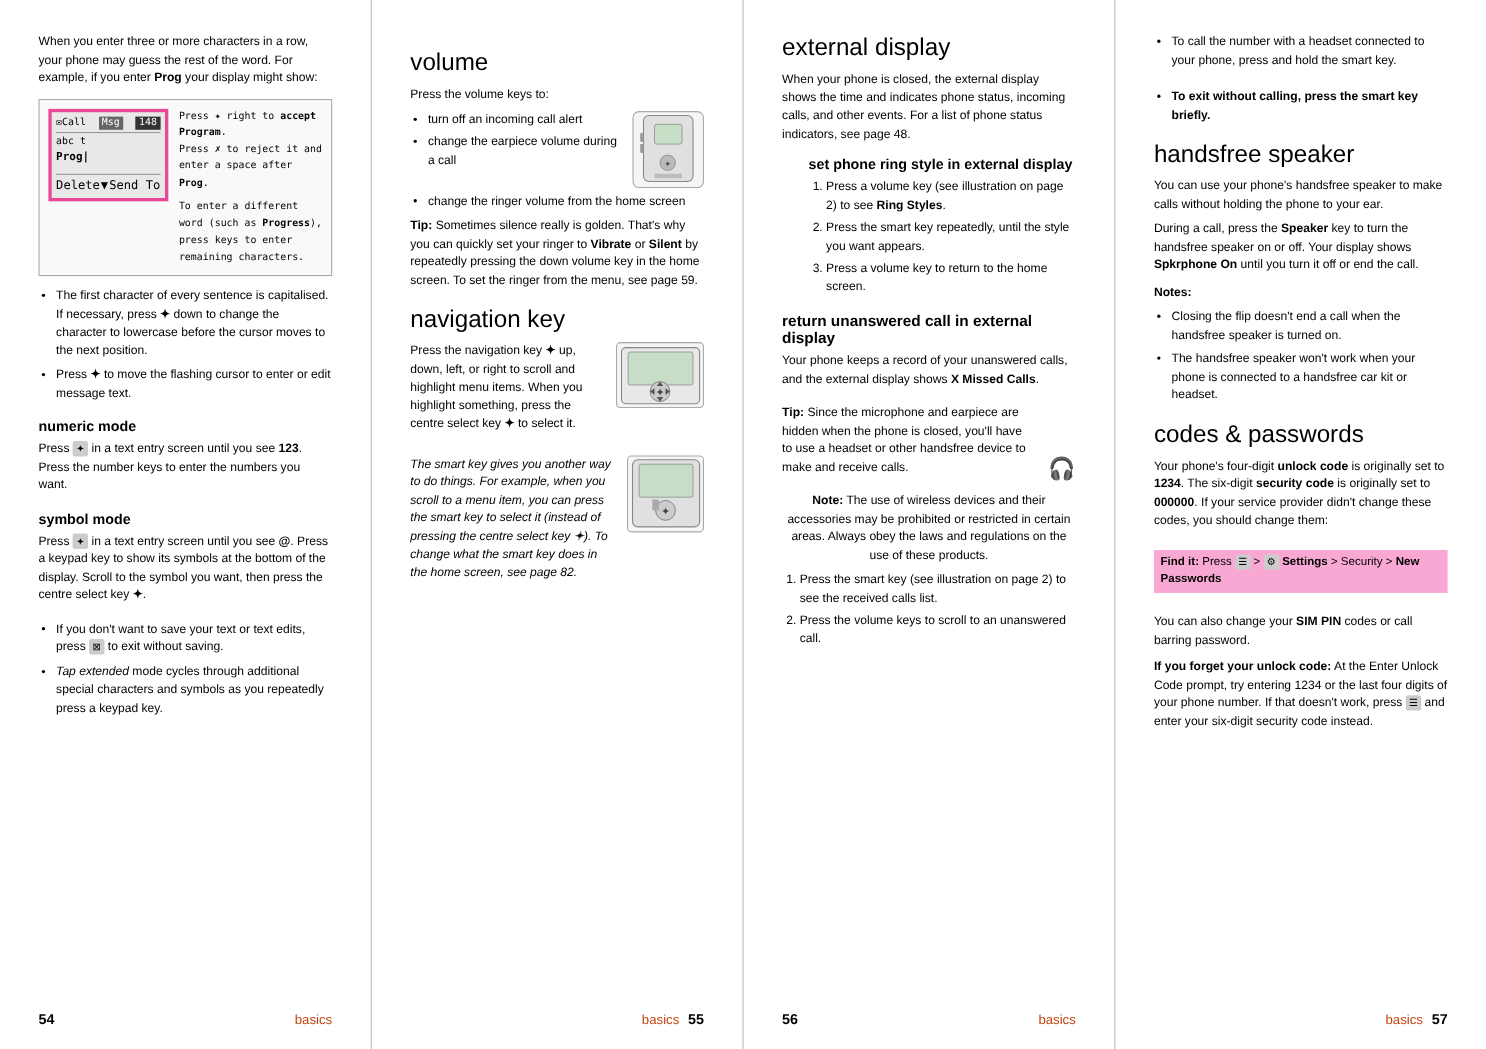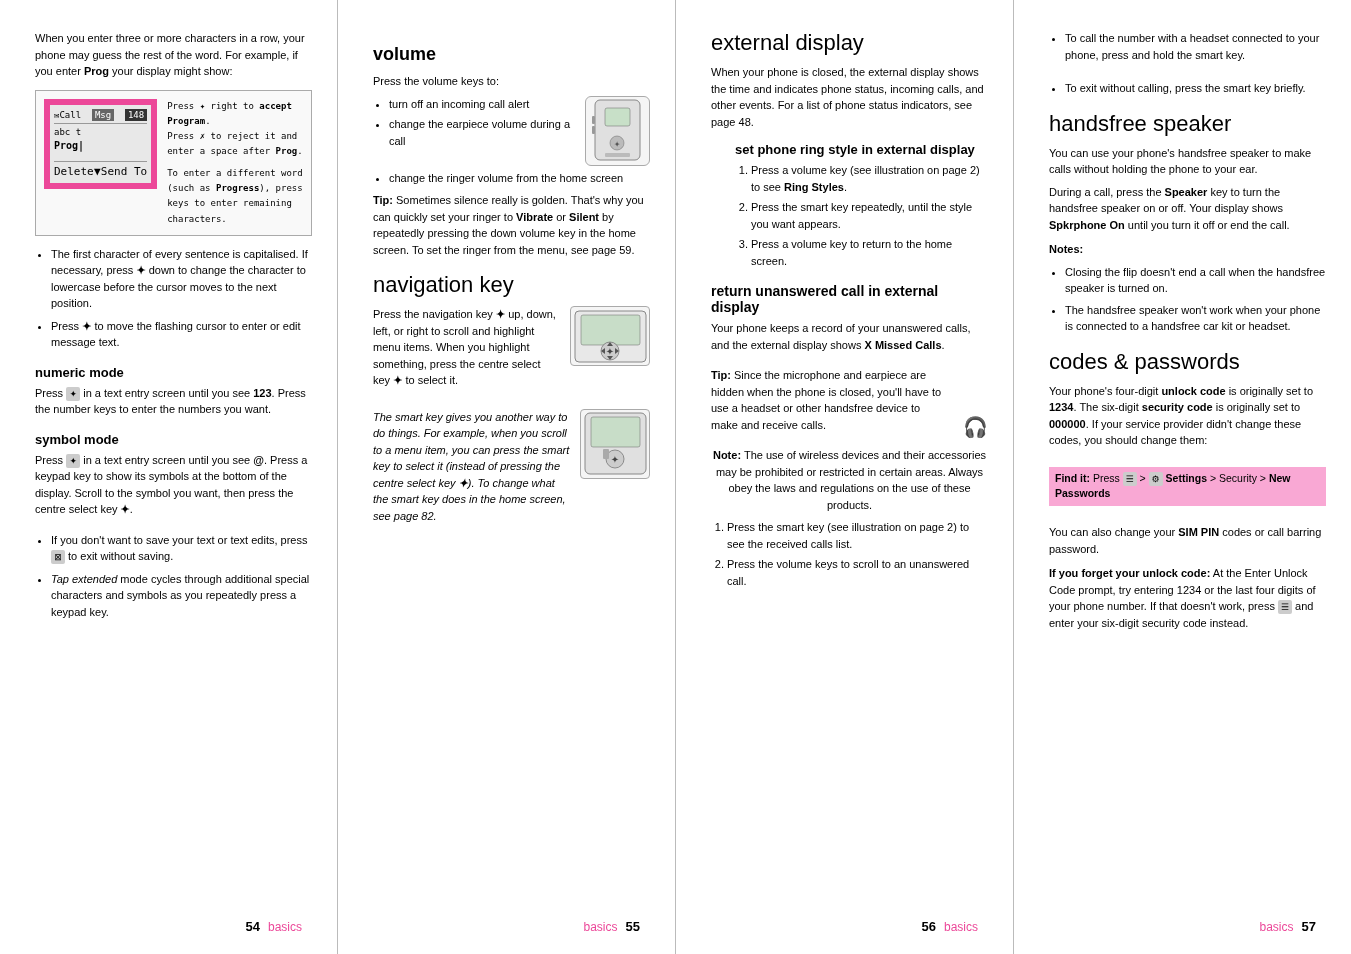--- a/index.html
+++ b/index.html
@@ -11,37 +11,37 @@
       width: 1351px;
       min-height: 954px;
     }
     .page-spread {
       display: flex;
       width: 1351px;
       min-height: 954px;
     }
     .page {
       flex: 1;
-      padding: 30px 25px 30px 35px;
+      padding: 30px 35px 30px 35px;
       border-right: 1px solid #ddd;
       position: relative;
     }
     .page:last-child { border-right: none; }
     .page-footer {
       position: absolute;
       bottom: 20px;
       left: 0; right: 0;
       display: flex;
       align-items: center;
       padding: 0 35px;
     }
-    .page-footer.left { justify-content: flex-end; }
+    .page-footer.left { justify-content: space-between; }
     .page-footer.right { justify-content: flex-end; }
     .footer-num { font-size: 13px; font-weight: bold; }
-    .footer-label { font-size: 12px; color: #ec4899; }
+    .footer-label { font-size: 12px; color: #c2410c; }
     h2 {
       font-size: 20px;
       font-weight: bold;
       margin-bottom: 8px;
       margin-top: 14px;
     }
     h3 {
       font-size: 13px;
       font-weight: bold;
       margin-bottom: 5px;
@@ -121,21 +121,21 @@
 
 <div class="page-spread">
 
   <div class="page page-left">
     <div class="section">
       <p>When you enter three or more characters in a row, your phone may guess the rest of the word. For example, if you enter <b>Prog</b> your display might show:</p>
 
       <div class="screen-box" style="font-family: monospace; font-size: 10px; margin: 10px 0; padding: 8px; border: 1px solid #aaa;">
         <div style="display:flex; gap:10px;">
           <div style="flex:1;">
-            <div style="font-size:9px; border:6px solid #ec4899; padding:4px; background:#e8e8e8; margin-bottom:4px; min-height:70px;">
+            <div style="font-size:9px; border:3px solid #ec4899; padding:4px; background:#e8e8e8; margin-bottom:4px; min-height:70px;">
               <div style="display:flex; justify-content:space-between; border-bottom:1px solid #999; padding-bottom:2px; margin-bottom:2px;">
                 <span>✉Call</span>
                   <span style="background:#666;color:#fff;padding:0 3px;">Msg</span>
                   <span style="background:#333;color:#fff;padding:0 3px;">148</span>
               </div>
               <div style="display:flex; gap:4px;">
                 <span>abc t</span>
               </div>
               <div style="font-weight:bold; font-size:10px;">Prog|</div>
               <div style="margin-top:8px; display:flex; justify-content:space-between; font-size:11px; border-top:1px solid #999; padding-top:2px;">
@@ -180,21 +180,21 @@
       <span class="footer-num">54</span>
       <span class="footer-label" style="margin-left:8px;">basics</span>
     </div>
   </div>
 
   <div class="page" style="border-right:1px solid #bbb;">
     <div class="two-col">
 
       <div class="col">
         <div class="section">
-          <h2 style="font-size:18px; font-weight:bold;">volume</h2>
+          <h2 style="font-size:22px; font-weight:normal;">volume</h2>
           <p>Press the volume keys to:</p>
           <div class="inline-flex">
             <div>
               <ul>
                 <li>turn off an incoming call alert</li>
                 <li style="margin-top:4px;">change the earpiece volume during a call</li>
               </ul>
             </div>
             <div class="phone-img-placeholder" style="height:70px; width:65px;">
               <svg width="55" height="65" viewBox="0 0 55 65">
@@ -295,21 +295,21 @@
     <div class="page-footer left">
       <span class="footer-num">56</span>
       <span class="footer-label" style="margin-left:8px;">basics</span>
     </div>
   </div>
 
   <div class="page">
     <div class="section">
       <ul>
         <li>To call the number with a headset connected to your phone, press and hold the smart key.</li>
-        <li style="margin-top:17px;">To exit without calling, press the smart key briefly.</li>
+        <li style="margin-top:17px;font-weight:bold;">To exit without calling, press the smart key briefly.</li>
       </ul>
     </div>
 
     <div class="section">
       <h2 style="font-size:22px; font-weight:normal;">handsfree speaker</h2>
       <p>You can use your phone's handsfree speaker to make calls without holding the phone to your ear.</p>
       <p style="margin-top:6px;">During a call, press the <b>Speaker</b> key to turn the handsfree speaker on or off. Your display shows <b>Spkrphone On</b> until you turn it off or end the call.</p>
       <p style="margin-top:8px; font-weight:bold;">Notes:</p>
       <ul>
         <li>Closing the flip doesn't end a call when the handsfree speaker is turned on.</li>

